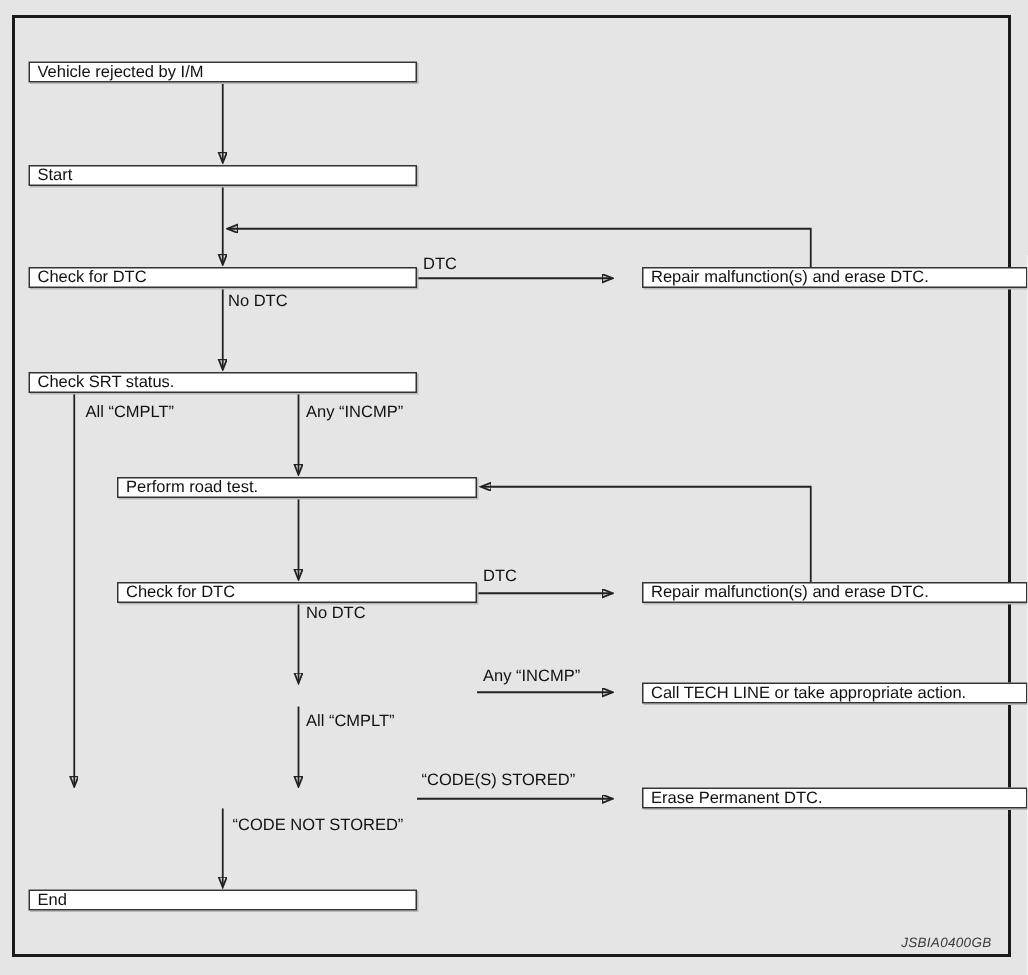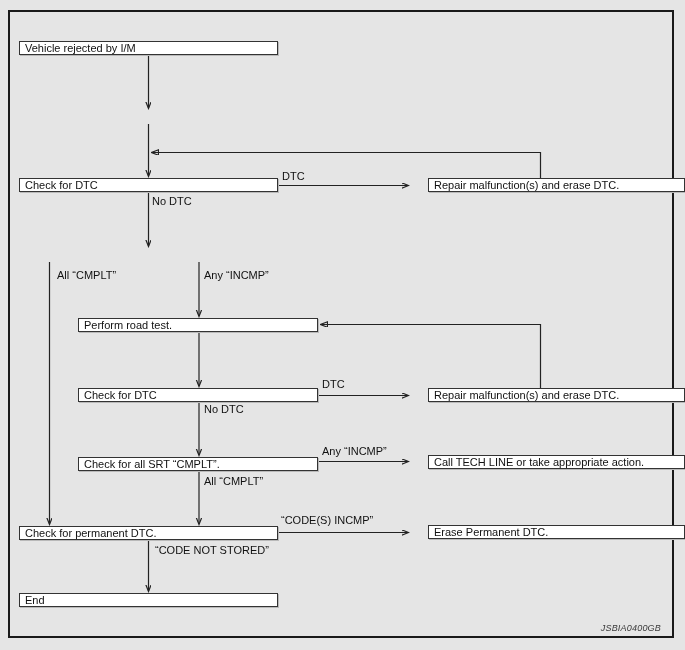--- a/index.html
+++ b/index.html
@@ -111,39 +111,39 @@
     <path d="M318 461.5 L408 461.5" marker-end="url(#arrow)"></path>
 
     <path d="M199 471 L199 524" marker-end="url(#arrow)"></path>
 
     <path d="M278 532.5 L408 532.5" marker-end="url(#arrow)"></path>
 
     <path d="M148.5 539 L148.5 591" marker-end="url(#arrow)"></path>
   </svg>
 
   <div class="node col-a" style="top:41px">Vehicle rejected by I/M</div>
+  <div class="node col-a" style="top:110px">Start</div>
   <div class="node col-a" style="top:178px">Check for DTC</div>
-  <div class="node col-a" style="top:526px">Check for permanent DTC.</div>
+  <div class="node col-a" style="top:248px">Check SRT status.</div>
   <div class="node col-b" style="top:318px">Perform road test.</div>
 
   <div class="node col-a" style="top:593px">End</div>
   <div class="node col-b" style="top:388px">Check for DTC</div>
-  <div class="node col-b" style="top:457px">Check for all SRT “CMPLT”.</div>
 
   <div class="node col-c" style="top:178px">Repair malfunction(s) and erase DTC.</div>
   <div class="node col-c" style="top:388px">Repair malfunction(s) and erase DTC.</div>
   <div class="node col-c" style="top:455px">Call TECH LINE or take appropriate action.</div>
   <div class="node col-c" style="top:525px">Erase Permanent DTC.</div>
 
   <div class="elabel" style="left:282px; top:171px">DTC</div>
   <div class="elabel" style="left:152px; top:196px">No DTC</div>
   <div class="elabel" style="left:57px;  top:270px">All “CMPLT”</div>
   <div class="elabel" style="left:204px; top:270px">Any “INCMP”</div>
   <div class="elabel" style="left:322px; top:379px">DTC</div>
   <div class="elabel" style="left:204px; top:404px">No DTC</div>
   <div class="elabel" style="left:322px; top:446px">Any “INCMP”</div>
   <div class="elabel" style="left:204px; top:476px">All “CMPLT”</div>
-  <div class="elabel" style="left:281px; top:515px">“CODE(S) INCMP”</div>
+  <div class="elabel" style="left:281px; top:515px">“CODE(S) STORED”</div>
   <div class="elabel" style="left:155px; top:545px">“CODE NOT STORED”</div>
 
   <div class="watermark">JSBIA0400GB</div>
 
 </div>
 
 </body></html>

